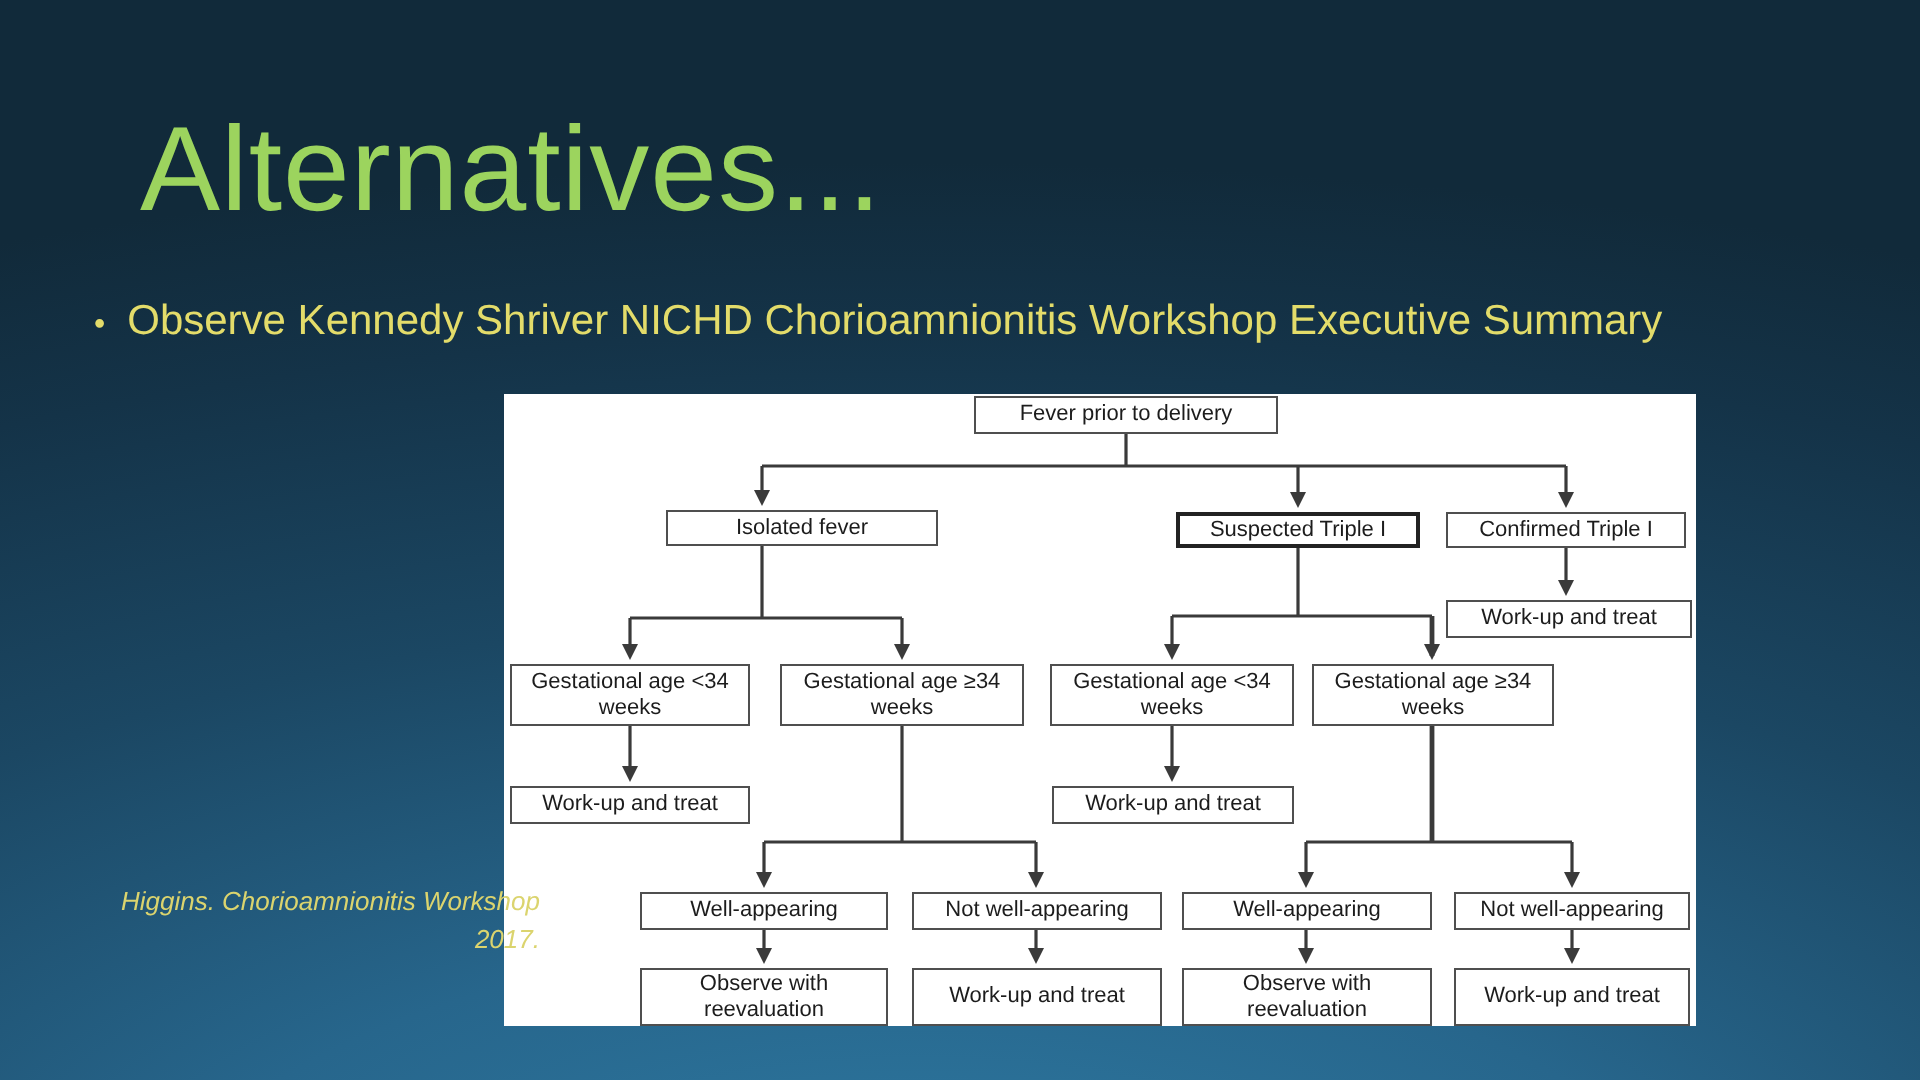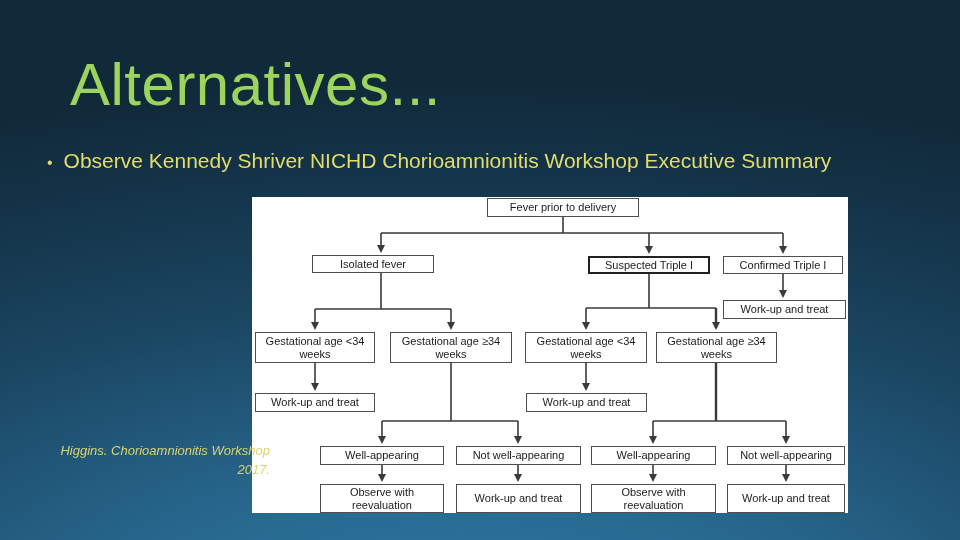--- a/index.html
+++ b/index.html
@@ -26,21 +26,21 @@
   }
   .connectors{position:absolute;left:0;top:0;width:596px;height:316px;}
   .node{
     position:absolute;box-sizing:border-box;
     background:#ffffff;border:1.4px solid #4f4f4f;
     display:flex;align-items:center;justify-content:center;text-align:center;
     font-size:11px;line-height:12.5px;color:#1c1c1c;padding:1px 2px;
   }
   .node.bold{border-width:2.4px;border-color:#222;}
   .n0{left:235px;top:1px;width:152px;height:19px;}
-  .n1{left:60px;top:58px;width:122px;height:18px;text-align:right;}
+  .n1{left:81px;top:58px;width:136px;height:18px;text-align:right;}
   .n2{left:336px;top:59px;width:122px;height:18px;text-align:right;}
   .n3{left:471px;top:59px;width:120px;height:18px;}
   .n4{left:471px;top:103px;width:123px;height:19px;}
   .n5{left:3px;top:135px;width:120px;height:31px;}
   .n6{left:138px;top:135px;width:122px;height:31px;}
   .n7{left:273px;top:135px;width:122px;height:31px;}
   .n8{left:404px;top:135px;width:121px;height:31px;}
   .n9{left:3px;top:196px;width:120px;height:19px;}
   .n10{left:274px;top:196px;width:121px;height:19px;}
   .n11{left:68px;top:249px;width:124px;height:19px;}

